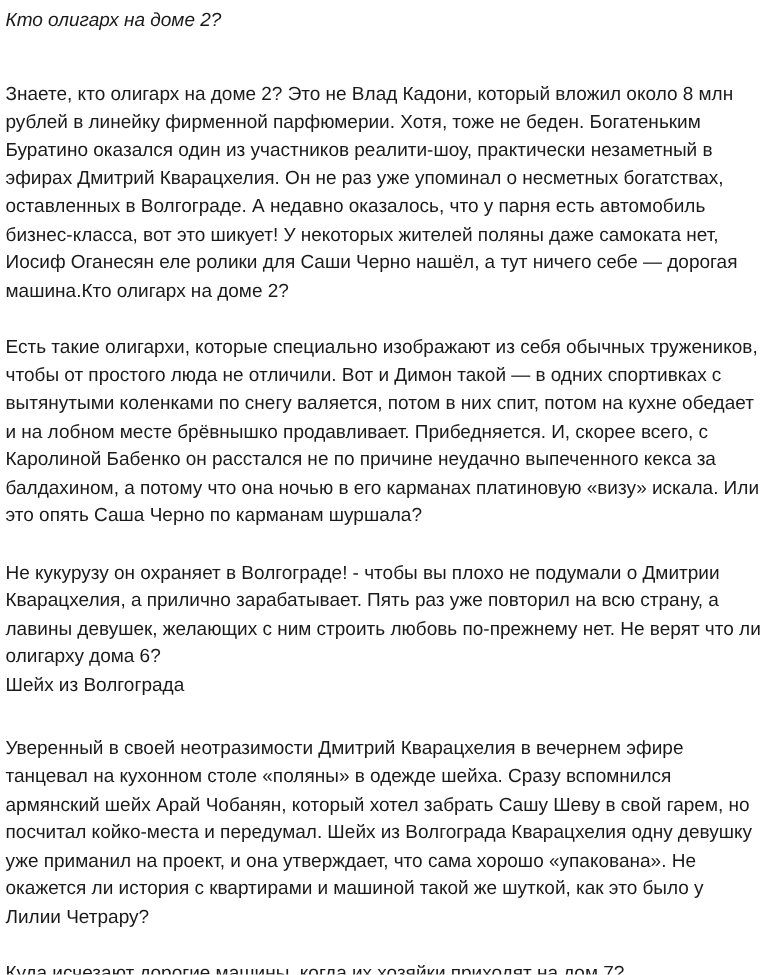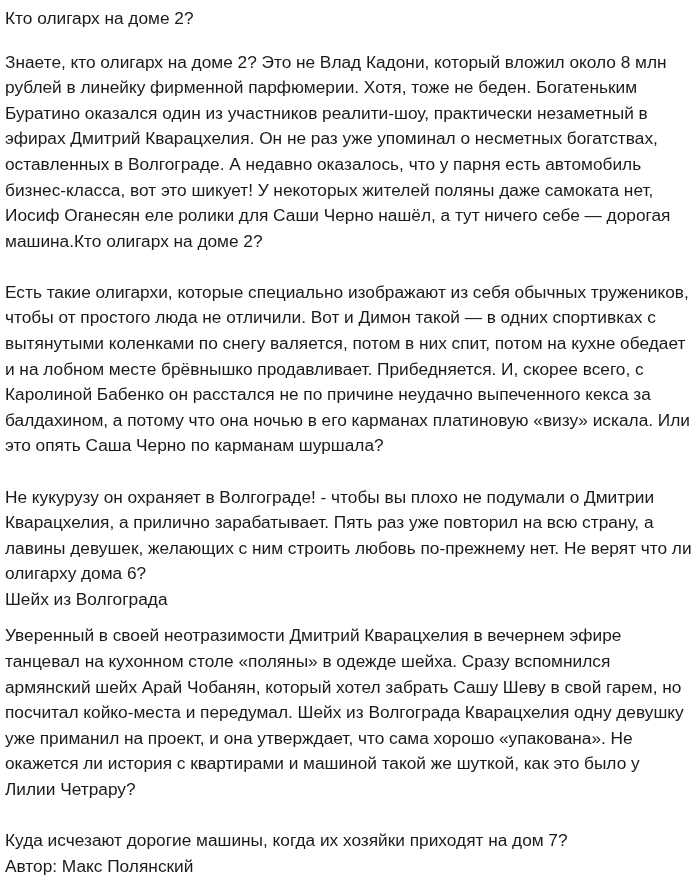--- a/index.html
+++ b/index.html
@@ -27,30 +27,31 @@
     margin: 0;
     font-size: 17.3px;
     line-height: 25.6px;
     font-weight: 400;
     text-align: left;
     color: #1a1a1a;
     word-spacing: -0.1px;
     letter-spacing: 0.01px;
   }
   .heading {
-    margin-bottom: 18px;
+    margin-bottom: 41px;
+    font-style: italic;
   }
   .para {
     margin-bottom: 25.5px;
   }
   .para.tight {
     margin-bottom: 0;
   }
   .signature {
-    margin-bottom: 11px;
+    margin-bottom: 32px;
   }
   .para.last {
     margin-bottom: 0;
   }
 </style>
 </head>
 <body>
 
 <div class="article">
 

